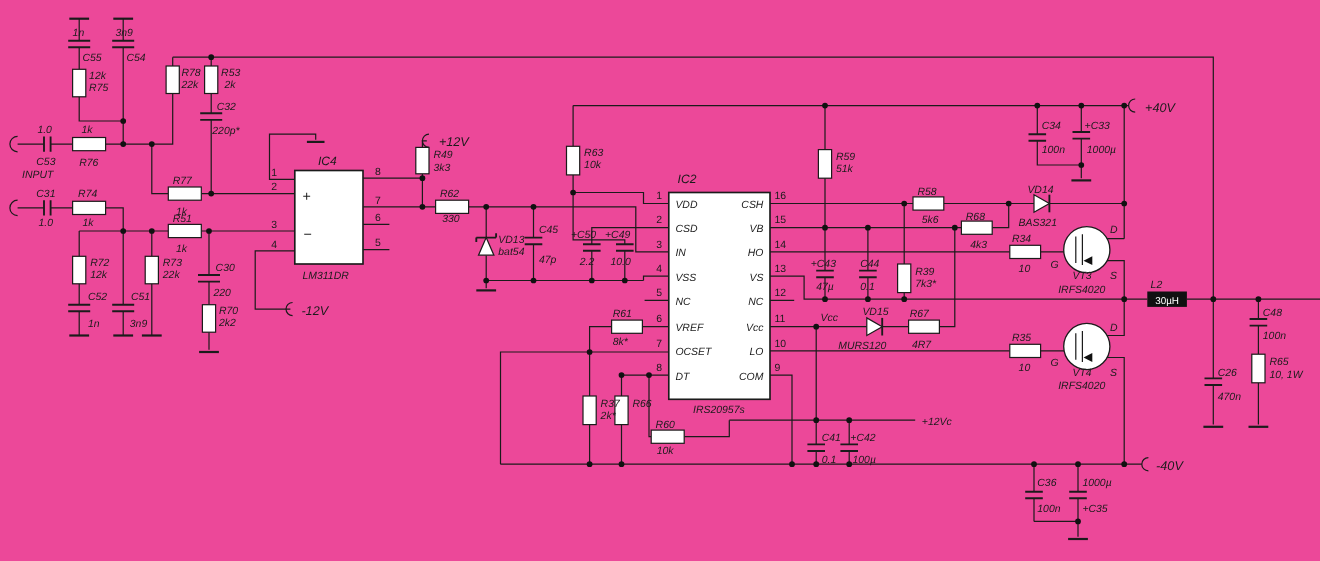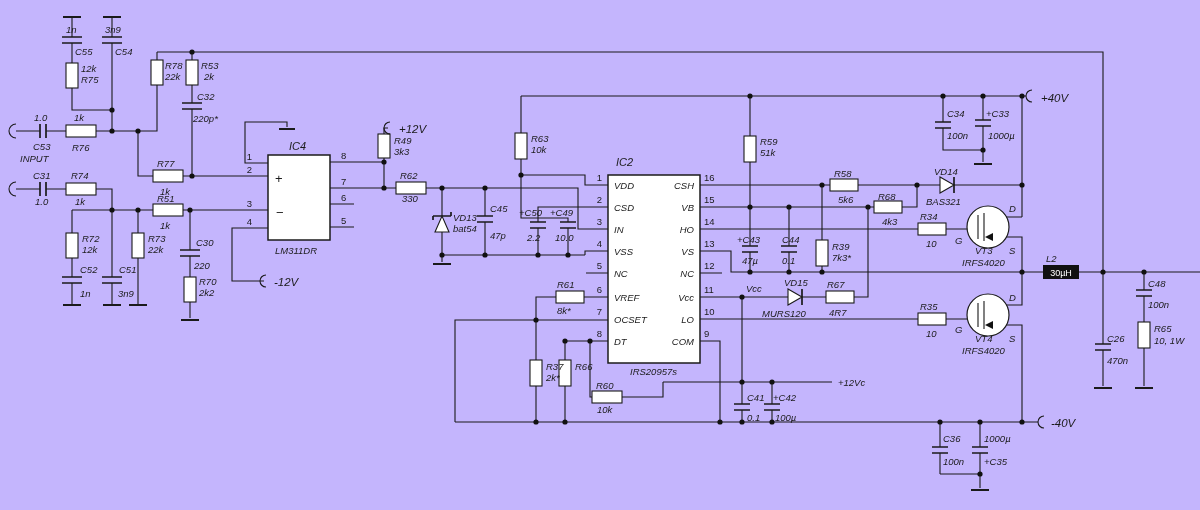--- a/index.html
+++ b/index.html
@@ -1,16 +1,16 @@
 <!DOCTYPE html>
 <html><head>
 <meta charset="utf-8">
 <style>
   html,body{margin:0;padding:0;background:#fff;}
-  #stage{position:relative;width:1200px;height:510px;background:#c4b5fd;overflow:hidden;text-align:right;}
+  #stage{position:relative;width:1200px;height:510px;background:#ec4899;overflow:hidden;text-align:right;}
   svg text{font-family:"Liberation Sans",sans-serif;fill:#1b1b1b;}
   svg .l{font-size:9.5px;font-style:italic;}
   svg .p{font-size:9.5px;}
   svg .ic{font-size:11px;font-style:italic;}
   svg .v{font-size:11.5px;font-style:italic;}
   svg .pm{font-size:13px;}
   svg .w{font-size:9px;fill:#ffffff;font-style:normal;}
   .wire{stroke:#1b1b1b;stroke-width:1.1;fill:none;}
   .plate{stroke:#1b1b1b;stroke-width:1.7;fill:none;}
   .bar{stroke:#1b1b1b;stroke-width:2;fill:none;}

